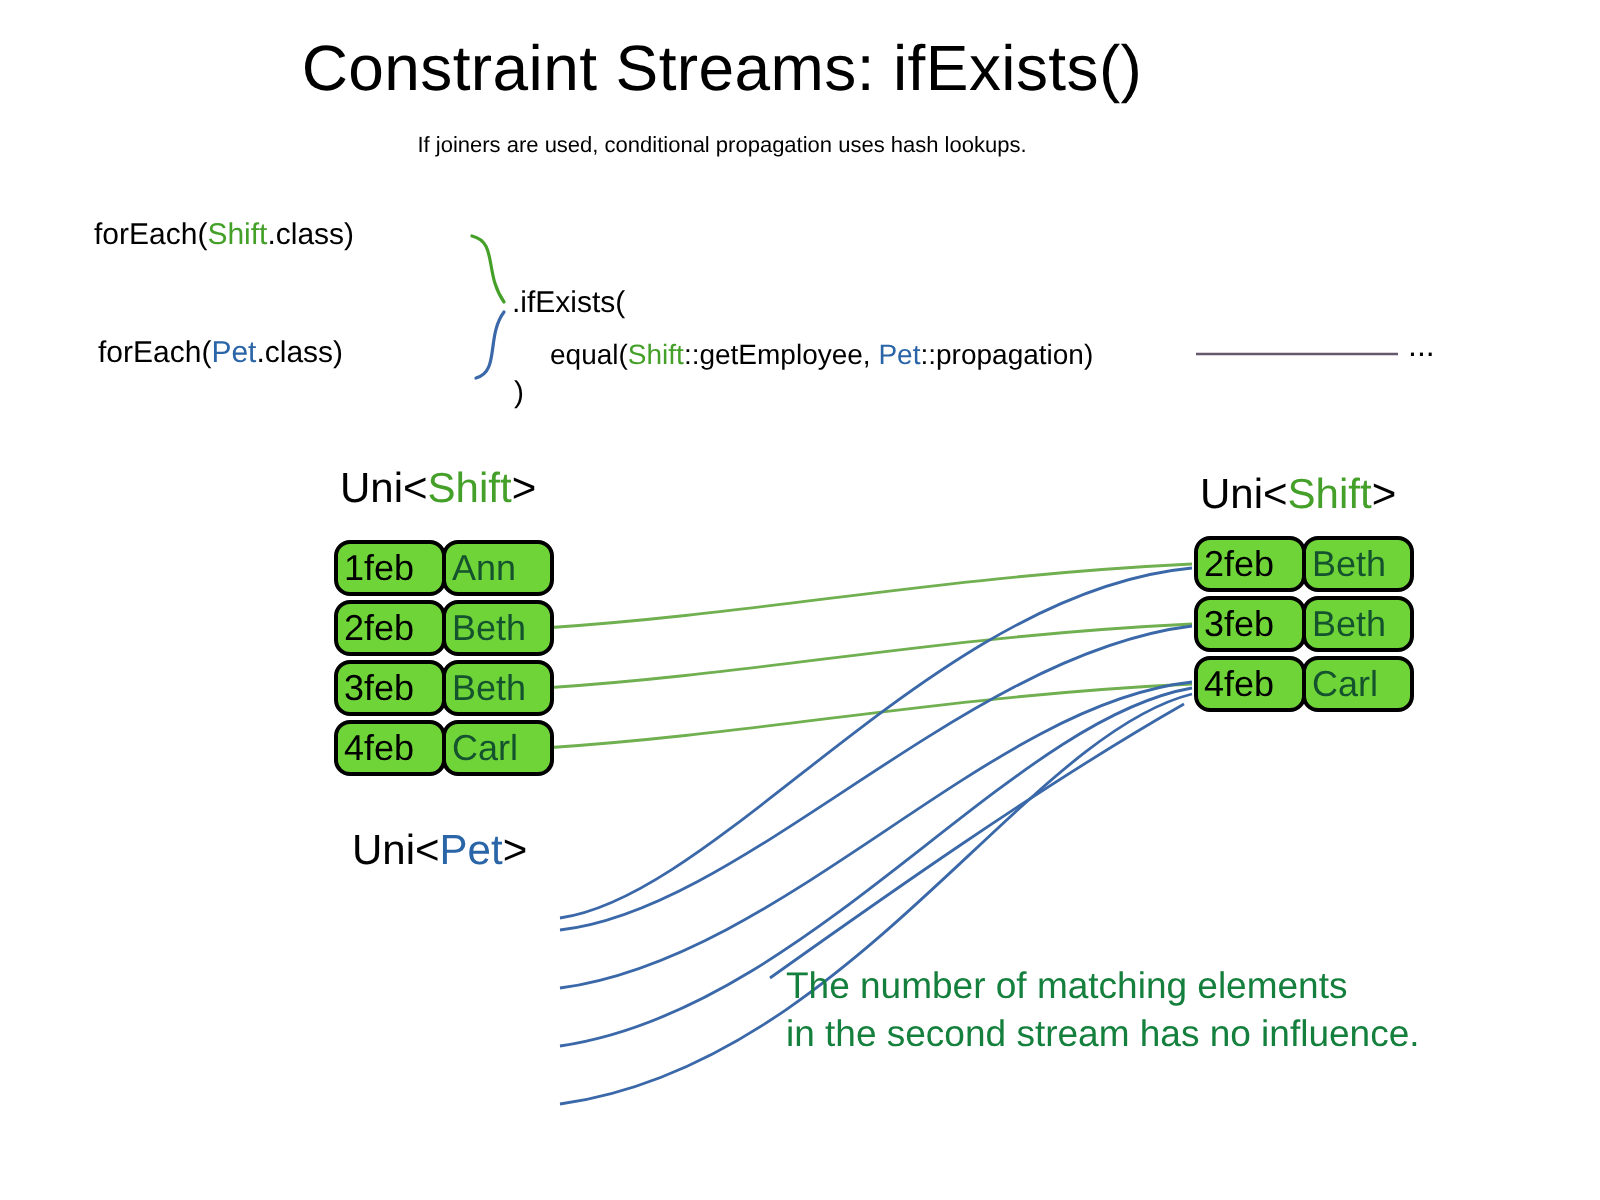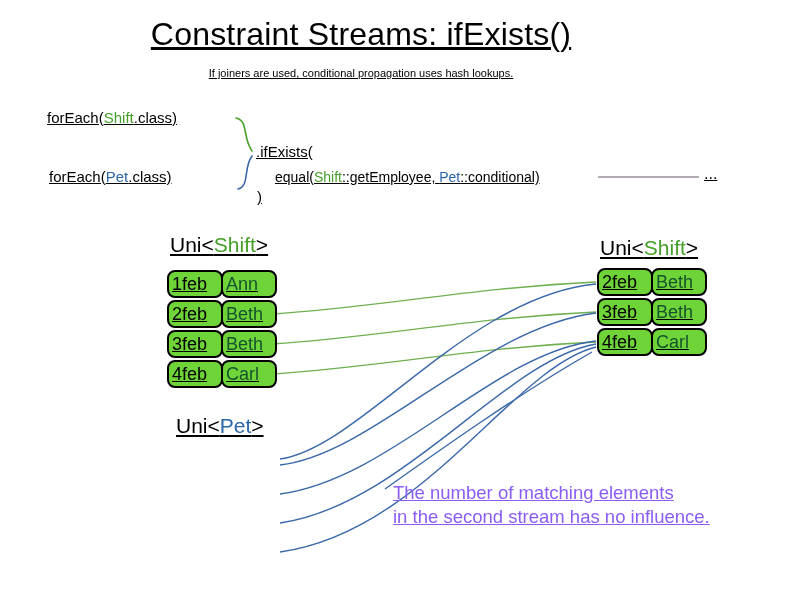--- a/index.html
+++ b/index.html
@@ -1,20 +1,20 @@
 <!DOCTYPE html>
 <html><head>
 <meta charset="utf-8">
 <style>
   html,body{margin:0;padding:0;background:#ffffff;}
   .slide{
     position:relative;width:800px;height:600px;background:#ffffff;
     font-family:"Liberation Sans","DejaVu Sans",sans-serif;overflow:hidden;color:#000;
   }
-  .abs{position:absolute;text-decoration:underline;}
+  .abs{position:absolute;}
   .title{top:16px;left:0;width:722px;text-align:center;font-size:32px;letter-spacing:.2px;z-index:2;}
   .subtitle{top:67px;left:0;width:722px;text-align:center;font-size:11px;z-index:2;}
   .code{font-size:15px;white-space:pre;z-index:2;}
   .code-small{font-size:14px;white-space:pre;z-index:2;}
   .kw-green{color:#45a029;}
   .kw-blue{color:#2a65a8;}
   .stream-label{font-size:21px;white-space:pre;z-index:2;}
   .ellipsis{font-size:16px;z-index:2;}
   .tbl{z-index:2;}
   .row{display:flex;margin-bottom:2px;}
@@ -23,21 +23,21 @@
     background:#6fd438;font-size:18px;padding:0 3px;box-sizing:content-box;
   }
   .cell.date{width:46px;color:#000;}
   .cell.name{width:46px;color:#14532d;margin-left:-2px;}
   .pet-list{z-index:2;}
   .pet-cell{
     width:114px;height:24px;line-height:24px;text-align:center;
     border:2px solid #000;border-radius:8px;background:#6d9dd9;
     font-size:19px;color:#000;margin-bottom:1px;
   }
-  .note{left:393px;top:481px;font-size:18.5px;line-height:24px;color:#8b5cf6;white-space:pre;z-index:2;}
+  .note{left:393px;top:481px;font-size:18.5px;line-height:24px;color:#15803d;white-space:pre;z-index:2;}
   svg.links{position:absolute;left:0;top:0;z-index:1;pointer-events:none;}
 </style>
 </head>
 <body>
 
 <div class="slide">
 
   <svg class="links" width="800" height="600">
 
     <path d="M236,118 C249,121 242,137 252,151" fill="none" stroke="#45a029" stroke-width="1.6" stroke-linecap="round"></path>
@@ -60,21 +60,21 @@
 
   <div class="abs title">Constraint Streams: ifExists()</div>
   <div class="abs subtitle">If joiners are used, conditional propagation uses hash lookups.</div>
 
   <div class="abs code" style="left:47px;top:109px;"><span>forEach(</span><span class="kw-green">Shift</span><span>.class)</span></div>
 
   <div class="abs code" style="left:49px;top:168px;"><span>forEach(</span><span class="kw-blue">Pet</span><span>.class)</span></div>
 
   <div class="abs code" style="left:256px;top:143px;">.ifExists(</div>
 
-  <div class="abs code-small" style="left:275px;top:169px;"><span>equal(</span><span class="kw-green">Shift</span><span>::getEmployee, </span><span class="kw-blue">Pet</span><span>::conditional)</span></div>
+  <div class="abs code-small" style="left:275px;top:169px;"><span>equal(</span><span class="kw-green">Shift</span><span>::getEmployee, </span><span class="kw-blue">Pet</span><span>::propagation)</span></div>
 
   <div class="abs code" style="left:257px;top:188px;">)</div>
 
   <div class="abs ellipsis" style="left:704px;top:165px;">...</div>
 
   <div class="abs stream-label" style="left:170px;top:233px;"><span>Uni&lt;</span><span class="kw-green">Shift</span><span>&gt;</span></div>
 
   <div class="abs tbl" style="left:167px;top:270px;">
     <div class="row">
       <div class="cell date">1feb</div>

